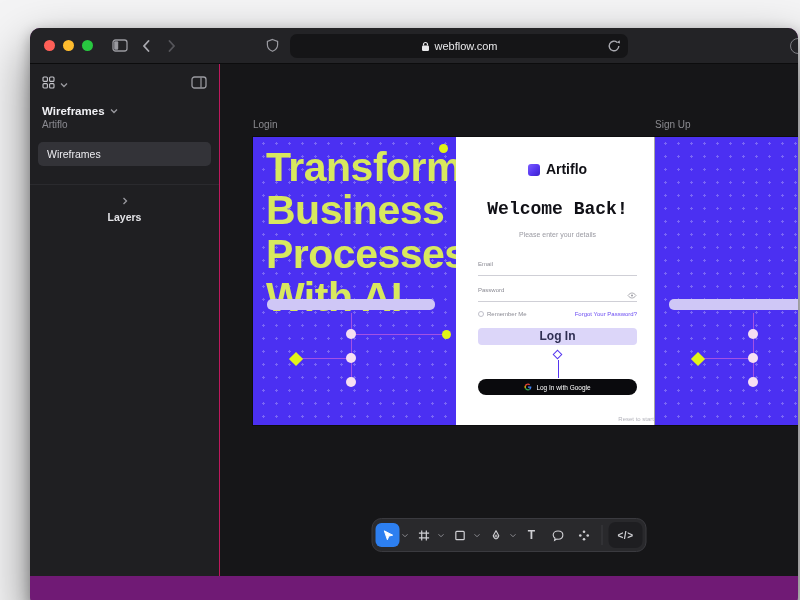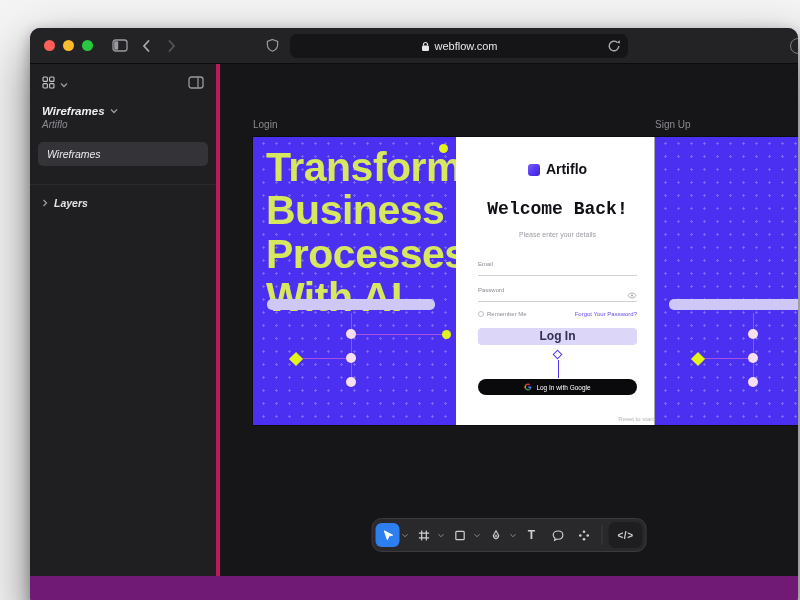--- a/index.html
+++ b/index.html
@@ -21,36 +21,36 @@
     border-radius:7px; display:flex; align-items:center; justify-content:center; gap:5px;
     color:#e8e8ea; font-size:11px; }
   .reload { position:absolute; right:7px; top:5px; }
   .shield { position:absolute; left:236px; top:10px; }
   .chrome-extra { position:absolute; right:-8px; top:10px; width:16px; height:16px;
     border:1.5px solid #7c7c82; border-radius:50%; }
 
   
   .main { display:flex; height:512px; }
 
-  .sidebar { width:190px; background:#1f1f22; border-right:4px solid #be185d;
-    display:flex; flex-direction:column; font-size:10.5px; color:#d9d9de;font-style:italic; }
+  .sidebar { width:190px; background:#1f1f22; border-right:1px solid #be185d;
+    display:flex; flex-direction:column; font-size:10.5px; color:#d9d9de; }
   .sb-top { display:flex; align-items:center; padding:12px 12px 8px; gap:5px; }
   .spacer { flex:1 }
   .sb-ws { padding:6px 12px 1px; display:flex; align-items:center; gap:5px; font-weight:700;
     font-size:11.5px; color:#f0f0f4; }
   .sb-proj { padding:1px 12px 10px; color:#8b8b92; font-size:10px; }
   .sb-tabs { display:flex; align-items:center; gap:12px; padding:8px 12px; border-top:1px solid #2a2a2e; }
   .chip { background:#3a3a3f; color:#f0f0f4; border-radius:4px; padding:3px 10px; font-size:10px; }
   .tab-plain { color:#8b8b92; font-size:10px; }
   .sb-sec { display:flex; align-items:center; gap:6px; padding:12px 12px 6px; font-weight:700;
     color:#e4e4e8; font-size:10.5px; }
   .plus { color:#9a9aa0; font-size:13px; font-weight:400; line-height:10px; }
   .sb-item { margin:2px 8px; padding:6px 9px; background:#333338; border-radius:5px;
     color:#ececf0; font-size:10.5px; }
-  .sb-sec.layers { margin-top:16px; border-top:1px solid #2a2a2e; padding-top:12px; }
+  .sb-sec.layers { margin-top:16px; border-top:1px solid #2a2a2e; padding-top:12px;flex-direction:column; }
 
   
   .canvas { flex:1; position:relative; background:#161618; overflow:hidden; }
   .frame-wrap { position:absolute; }
   #frame-login{left:33px; top:55px;} #frame-signup{left:435px; top:55px;}
   .frame-label { color:#8b8b90; font-size:10px; margin-bottom:7px; }
   .frame { width:406px; height:288px; display:flex; background:#fff; box-shadow:0 0 0 1px rgba(0,0,0,.35); }
 
   .hero { width:203px; position:relative; overflow:hidden; background-color:#4b30f2;
     background-image:radial-gradient(rgba(255,255,255,.26) 1px, transparent 1.3px);

